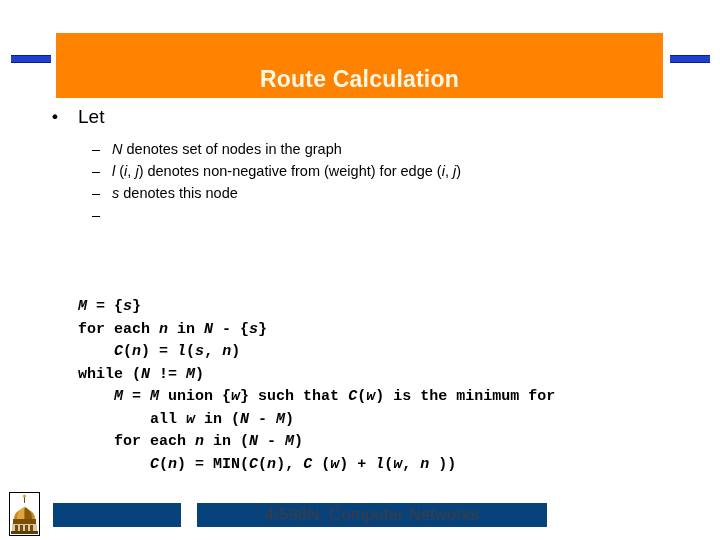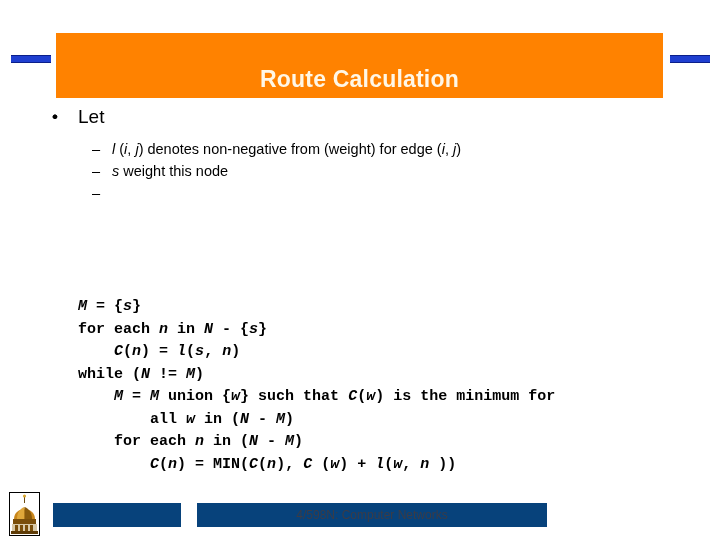--- a/index.html
+++ b/index.html
@@ -130,21 +130,21 @@
     left: 197px;
     top: 503px;
     width: 350px;
     height: 24px;
     background: #07427B;
     display: flex;
     align-items: center;
     justify-content: center;
   }
   #footer-text {
-    font-size: 12px;
+    font-size: 17px;
     color: #3C3C46;
     white-space: nowrap;
   }
 </style>
 </head>
 <body>
 
 <div class="accent-bar" id="accent-bar-left"></div>
 
 <div id="title-band">
@@ -159,23 +159,23 @@
     <div class="bullet-l1">
       <span class="marker">•</span>
     </div>
     <div class="bullet-l1">
       <span class="marker">•</span>
       <span>Let</span>
     </div>
   </div>
 
   <div class="sub-list" id="sub-bullet-list">
-      <div class="bullet-l2"><span class="marker">–</span></div>
+      <div class="bullet-l2"><span class="marker">–</span><span><span class="it">N</span><span> denotes set of nodes in the graph</span></span></div>
       <div class="bullet-l2"><span class="marker">–</span><span><span class="it">l</span><span> (</span><span class="it">i</span><span>, </span><span class="it">j</span><span>) denotes non-negative from (weight) for edge (</span><span class="it">i</span><span>, </span><span class="it">j</span><span>)</span></span></div>
-      <div class="bullet-l2"><span class="marker">–</span><span><span class="it">s</span><span>  weight this node</span></span></div>
+      <div class="bullet-l2"><span class="marker">–</span><span><span class="it">s</span><span>  denotes this node</span></span></div>
       <div class="bullet-l2"><span class="marker">–</span></div>
       <div class="bullet-l2"><span class="marker">–</span></div>
     </div>
 </div>
 
 <div id="code-block"><div class="code-line"><span class="it">M</span><span> = {</span><span class="it">s</span><span>}</span></div><div class="code-line"><span>for each </span><span class="it">n</span><span> in </span><span class="it">N</span><span> - {</span><span class="it">s</span><span>}</span></div><div class="code-line"><span>    </span><span class="it">C</span><span>(</span><span class="it">n</span><span>) = </span><span class="it">l</span><span>(</span><span class="it">s</span><span>, </span><span class="it">n</span><span>)</span></div><div class="code-line"><span>while (</span><span class="it">N</span><span> != </span><span class="it">M</span><span>)</span></div><div class="code-line"><span>    </span><span class="it">M</span><span> = </span><span class="it">M</span><span> union {</span><span class="it">w</span><span>} such that </span><span class="it">C</span><span>(</span><span class="it">w</span><span>) is the minimum for</span></div><div class="code-line"><span>        all </span><span class="it">w</span><span> in (</span><span class="it">N</span><span> - </span><span class="it">M</span><span>)</span></div><div class="code-line"><span>    for each </span><span class="it">n</span><span> in (</span><span class="it">N</span><span> - </span><span class="it">M</span><span>)</span></div><div class="code-line"><span>        </span><span class="it">C</span><span>(</span><span class="it">n</span><span>) = MIN(</span><span class="it">C</span><span>(</span><span class="it">n</span><span>), </span><span class="it">C</span><span> (</span><span class="it">w</span><span>) + </span><span class="it">l</span><span>(</span><span class="it">w</span><span>, </span><span class="it">n</span><span> ))</span></div></div>
 
 <div id="footer-logo">
   <svg width="29" height="42" viewBox="0 0 29 42" aria-hidden="true">
     <rect x="0" y="0" width="29" height="42" fill="#ffffff"></rect>

